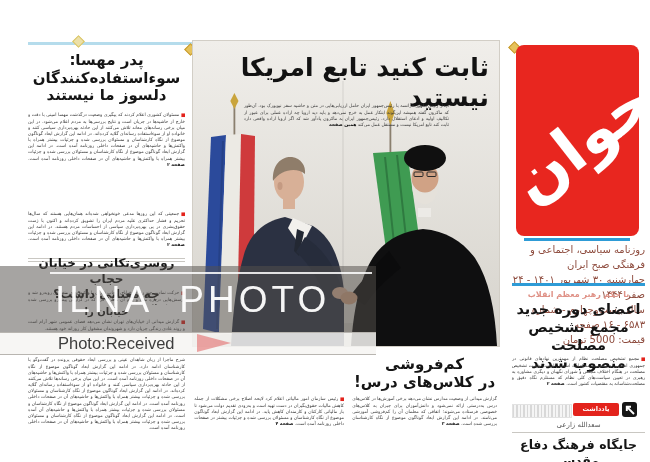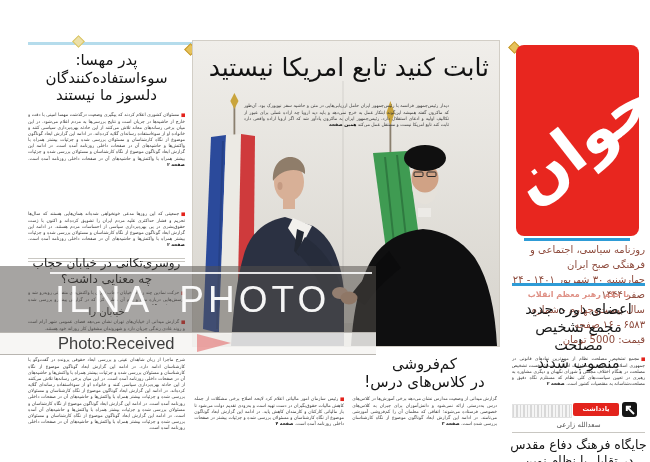--- a/index.html
+++ b/index.html
@@ -1,21 +1,21 @@
 <!DOCTYPE html>
 <html><head>
 <meta charset="utf-8">
 <style>
   html,body{margin:0;padding:0;background:#fff;}
   #page{position:relative;width:650px;height:462px;background:#ffffff;overflow:hidden;
         font-family:"DejaVu Sans","Liberation Sans",sans-serif;}
   .abs{position:absolute;}
   .rtl{direction:rtl;}
   
-  .hl{font-weight:normal;color:#151515;text-align:center;white-space:pre-line;line-height:1.18;}
+  .hl{font-weight:bold;color:#151515;text-align:center;white-space:pre-line;line-height:1.18;}
   .main-hl{font-size:25px;letter-spacing:-.5px;color:#121212;}
   
   .tiny{font-size:6.3px;line-height:1.36;color:#3b3b3b;text-align:justify;
         transform:scale(.72);transform-origin:top right;overflow:hidden;}
   .tiny .pref{font-weight:bold;color:#111;}
   .bullet{display:inline-block;width:5px;height:5px;background:#e3231c;margin-left:3px;vertical-align:middle;}
   
   .rule-blue{background:#2e9bd6;height:2.5px;}
   .rule-blue-light{background:#b5dcec;height:2.5px;}
   .hairline{background:#c9c7c2;height:1px;}

